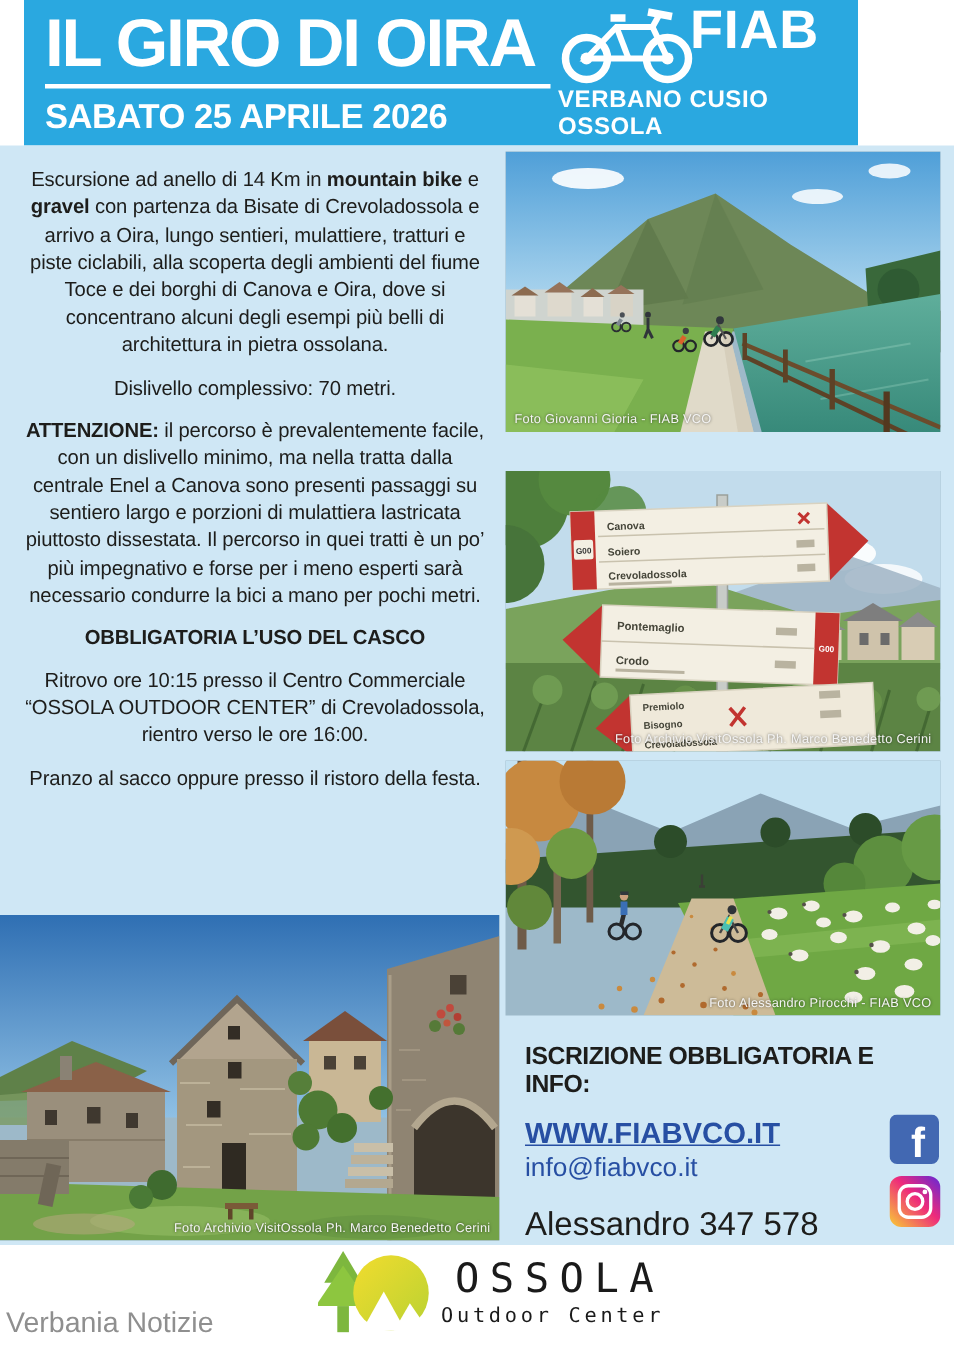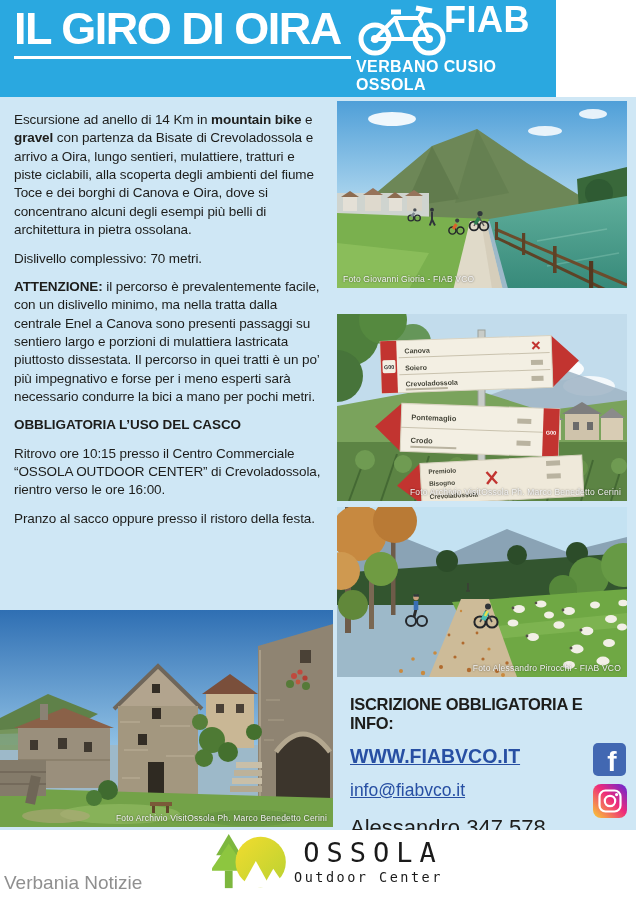--- a/index.html
+++ b/index.html
@@ -2,34 +2,34 @@
 <html><head>
 <meta charset="utf-8">
 <style>
   * { margin:0; padding:0; box-sizing:border-box; }
   html,body { background:#e8e8e8; }
   body { width:636px; }
   .page { position:relative; width:636px; height:900px; background:#ffffff; overflow:hidden;
           font-family:"Liberation Sans", sans-serif; }
 
   
-  .header { position:absolute; left:0; top:0; width:556px; height:97px; background:#2aa8e0; color:#fff; }
+  .header { position:absolute; left:16px; top:0; width:556px; height:97px; background:#2aa8e0; color:#fff; }
   .title-wrap { position:absolute; left:14px; top:6px; }
   .title { display:inline-block; font-size:45px; font-weight:bold; letter-spacing:-1.5px; line-height:1.02;
            border-bottom:3px solid #ffffff; padding:0 10px 4px 0; }
   .date { font-size:23px; font-weight:bold; letter-spacing:-0.3px; margin-top:5px; }
   .fiab { position:absolute; right:10px; top:5px; width:190px; }
   .fiab-top { display:flex; align-items:flex-start; }
   .fiab-name { font-size:36px; font-weight:bold; line-height:0.82; letter-spacing:0.5px; margin-left:-8px; }
   .fiab-region { font-size:16px; font-weight:bold; letter-spacing:0.4px; border-bottom:2px solid #fff; padding-bottom:20px; margin-top:1px; }
   .fiab-sub { font-size:13px; font-weight:bold; letter-spacing:1.2px; margin-top:3px; }
 
   
   .content { position:absolute; left:0; top:97px; width:636px; height:733px; background:#cfe7f5; }
-  .text-col { position:absolute; left:14px; top:14px; width:312px; color:#1d1d1b; }
+  .text-col { position:absolute; left:14px; top:14px; width:312px; color:#1d1d1b;text-align:center; }
   .text-col p { font-size:13.5px; line-height:1.36; letter-spacing:-0.1px; margin-bottom:10px; }
   .b { font-weight:bold; }
   .helmet { font-size:15.5px; font-weight:bold; }
 
   .photo { position:absolute; overflow:hidden; background:#9db9c9; }
   .photo svg { display:block; }
   .photo text { font-family:"Liberation Sans", sans-serif; }
   .caption { position:absolute; font-size:8.5px; color:#f4f4f4; letter-spacing:0.2px;
              text-shadow:0 0 2px rgba(0,0,0,0.6); white-space:nowrap; }
   .cap-bl { left:6px; bottom:4px; }
@@ -38,41 +38,42 @@
   .ph-river   { left:337px; top:4px;   width:290px; height:187px; }
   .ph-signs   { left:337px; top:217px; width:290px; height:187px; }
   .ph-sheep   { left:337px; top:410px; width:290px; height:170px; }
   .ph-village { left:0;     top:513px; width:333px; height:217px; }
 
   
   .info { position:absolute; left:350px; top:598px; width:277px; color:#1d1d1b; }
   .info-heading { font-size:16.5px; font-weight:bold; letter-spacing:-0.3px; }
   .info-row { display:flex; justify-content:space-between; }
   .website { display:block; font-size:19.5px; font-weight:bold; color:#274fa3; text-decoration:underline; margin-top:12px; cursor:pointer; }
-  .email   { display:block; font-size:17.5px; color:#274fa3; text-decoration:underline; margin-top:12px; cursor:pointer; }
+  .email   { display:block; font-size:17.5px; color:#274fa3; margin-top:0; cursor:pointer; }
   .phone   { font-size:22px; margin-top:14px; }
   .socials { display:flex; flex-direction:column; gap:8px; margin-top:10px; }
   .social-btn { cursor:pointer; }
 
   
   .footer { position:absolute; left:0; top:830px; width:636px; height:70px; background:#ffffff; }
   .ossola { position:absolute; left:212px; top:2px; display:flex; align-items:center; }
   .ossola-text { margin-left:4px;text-align:right; }
   .ossola-name { font-family:"DejaVu Sans Mono", monospace; font-size:27px; letter-spacing:7px; color:#1a1a1a; line-height:1; }
   .ossola-sub  { font-family:"DejaVu Sans Mono", monospace; font-size:13.5px; letter-spacing:2.5px; color:#1a1a1a; margin-top:3px; }
   .credit { position:absolute; left:4px; top:42px; font-size:19px; color:#8f8f8f; }
 </style>
 </head>
 <body>
 
 <div class="page">
 
   <div class="header">
     <div class="title-wrap">
       <div class="title">IL GIRO DI OIRA</div>
+      <div class="date">SABATO 25 APRILE 2026</div>
     </div>
     <div class="fiab">
       <div class="fiab-top">
         <svg width="96" height="52" viewBox="0 0 96 52">
           <circle cx="19" cy="34" r="14" fill="none" stroke="#fff" stroke-width="5"></circle>
           <circle cx="19" cy="34" r="4" fill="#fff"></circle>
           <circle cx="73" cy="34" r="14" fill="none" stroke="#fff" stroke-width="5"></circle>
           <circle cx="73" cy="34" r="4" fill="#fff"></circle>
           <path d="M19 34 L39 13 L63 13 L73 34 L47 34 Z" fill="none" stroke="#fff" stroke-width="4"></path>
           <path d="M39 13 L47 34" fill="none" stroke="#fff" stroke-width="4"></path>

